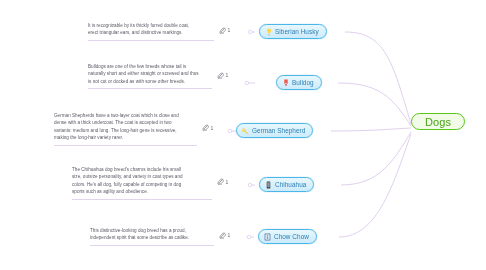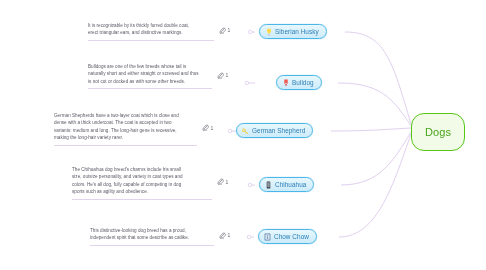--- a/index.html
+++ b/index.html
@@ -95,21 +95,21 @@
     justify-content: center;
   }
   .node-icon svg { display: block; }
 
   
   #center-node {
     position: absolute;
     left: 411px;
     top: 113px;
     width: 54px;
-    height: 38px;
+    height: 17px;
     box-sizing: border-box;
     border: 1.6px solid #56c716;
     border-radius: 13px;
     background: #f1fbe8;
     display: flex;
     align-items: center;
     justify-content: center;
   }
   #center-node .center-label {
     font-size: 11px;

